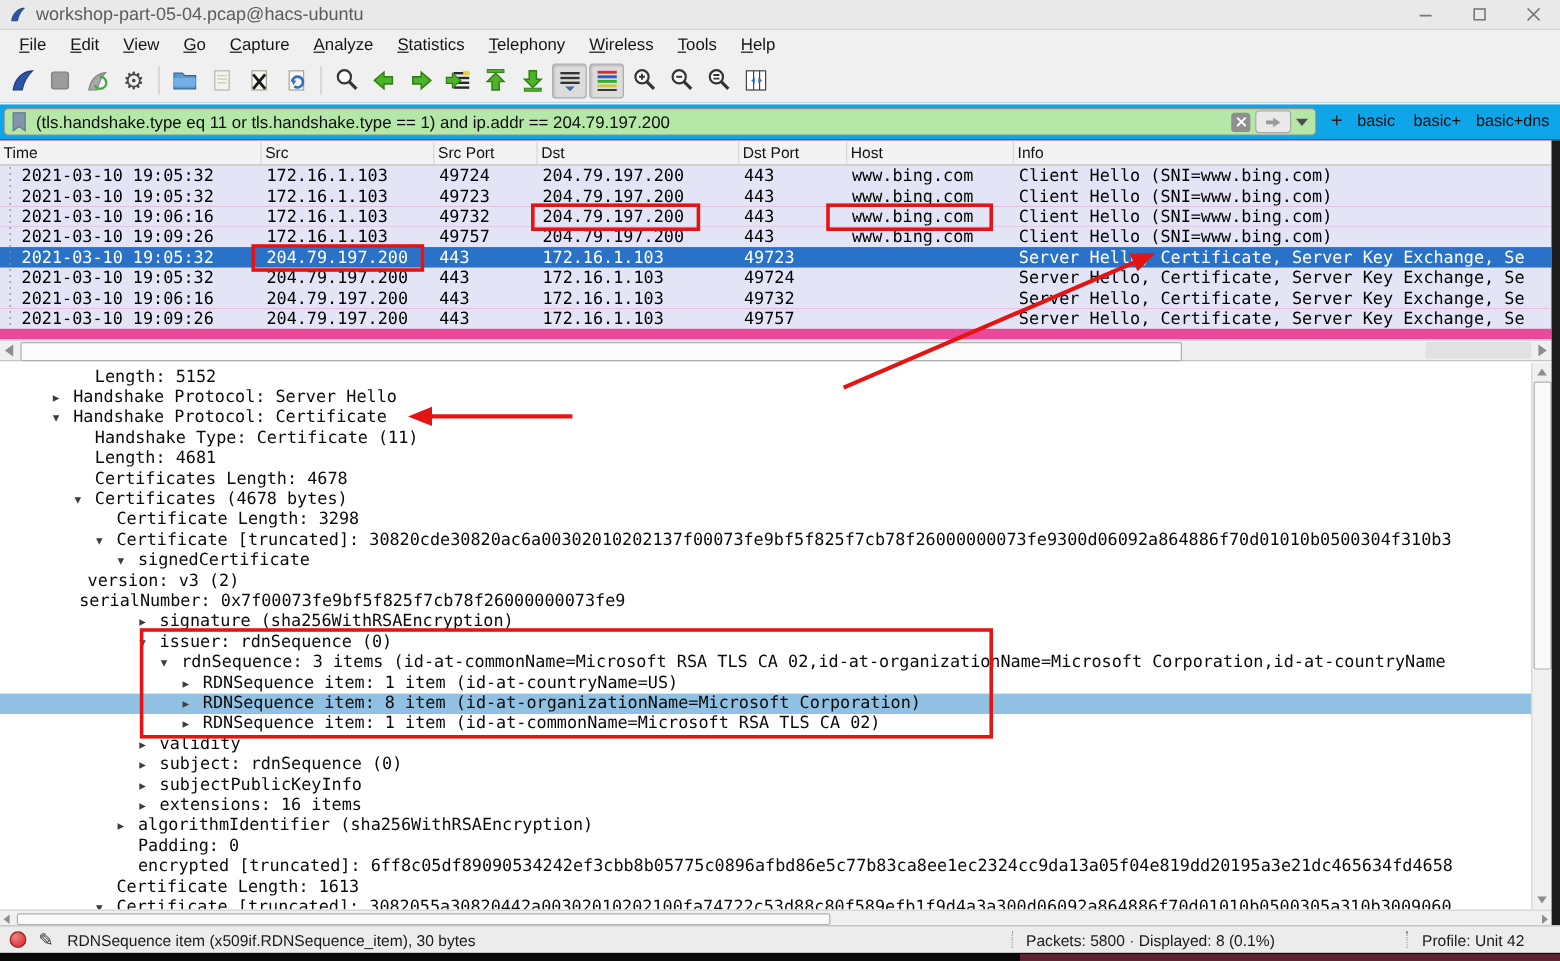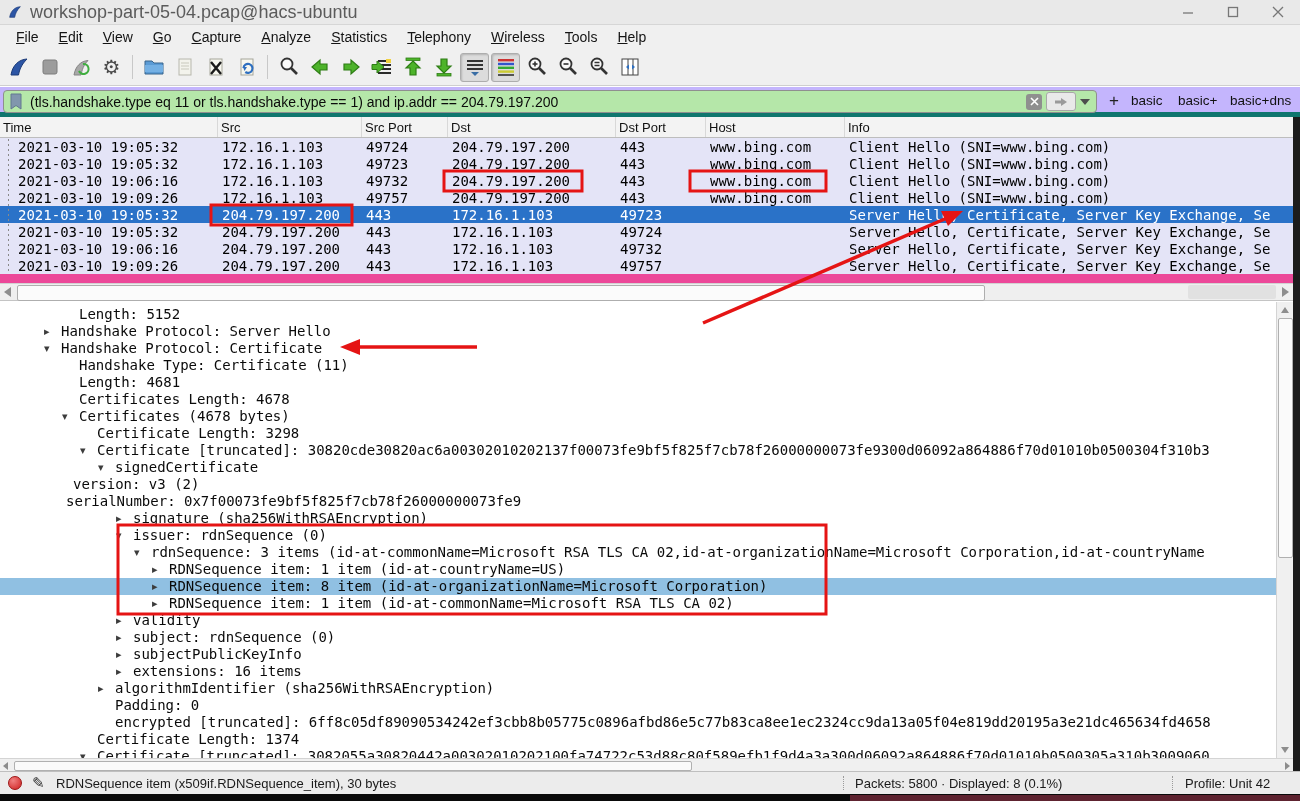--- a/index.html
+++ b/index.html
@@ -1,38 +1,38 @@
 <!DOCTYPE html>
 <html><head>
 <meta charset="utf-8">
 <style>
   html,body{margin:0;padding:0;}
   body{width:1300px;height:801px;position:relative;overflow:hidden;background:#ffffff;
        font-family:"Liberation Sans",sans-serif;-webkit-font-smoothing:antialiased;}
   
   .titlebar{position:absolute;left:0;top:0;width:1300px;height:25px;background:#e9e9e9;
             border-bottom:1px solid #d6d6d6;display:flex;align-items:center;padding-left:7px;box-sizing:border-box;}
-  .title-text{font-size:18px;color:#5b5b5b;margin-left:7px;}
+  .title-text{font-size:15px;color:#5b5b5b;margin-left:7px;}
   .win-controls{margin-left:auto;display:flex;height:100%;}
   .wc{width:45px;height:100%;display:flex;align-items:center;justify-content:center;}
   
   .menubar{position:absolute;left:0;top:25px;width:1300px;height:24px;background:#f0f0f0;
            display:flex;align-items:center;padding-left:6px;box-sizing:border-box;font-size:14px;color:#141414;}
   .menu-item{padding:2px 10px 3px 10px;}
   .menu-item .mn{text-decoration:underline;}
   
   .toolbar{position:absolute;left:0;top:49px;width:1300px;height:37px;background:#f0f0f0;
            border-bottom:1px solid #cfcfcf;display:flex;align-items:center;padding-left:4px;box-sizing:border-box;gap:2px;}
   .tbtn{width:29px;height:29px;display:flex;align-items:center;justify-content:center;border-radius:3px;flex:none;}
   .tbtn.pressed{background:#dcdcdc;border:1px solid #adadad;box-shadow:inset 1px 1px 2px rgba(0,0,0,.18);box-sizing:border-box;}
   .tsep{width:1px;height:24px;background:#c8c8c8;margin:0 4px;flex:none;}
   .glyph{font-family:"DejaVu Sans",sans-serif;}
   
-  .filterbar{position:absolute;left:0;top:87px;width:1300px;height:30px;background:#c4b5fd;
-             border-bottom:5px solid #0f766e;box-sizing:border-box;}
+  .filterbar{position:absolute;left:0;top:87px;width:1300px;height:30px;background:#0ea5e9;
+             border-bottom:1px solid #0f766e;box-sizing:border-box;}
   .filter-input{position:absolute;left:3px;top:3px;width:1094px;height:23px;background:#b5e7a9;
                 border:1px solid #8f8f8f;border-radius:4px;display:flex;align-items:center;box-sizing:border-box;}
   .filter-text{font-size:14px;color:#0b0b0b;margin-left:7px;white-space:pre;overflow:hidden;flex:1;}
   .f-clear{width:16px;height:16px;background:#8f8f8f;border-radius:3px;display:flex;align-items:center;justify-content:center;margin-right:4px;flex:none;}
   .f-apply{width:28px;height:17px;background:#e9e9e9;border:1px solid #a8a8a8;border-radius:3px;
            display:flex;align-items:center;justify-content:center;margin-right:4px;flex:none;}
   .f-caret{width:0;height:0;border-left:5px solid transparent;border-right:5px solid transparent;
            border-top:6px solid #4d4d4d;margin-right:6px;flex:none;}
   .f-plus{position:absolute;left:1104px;top:4px;width:20px;height:20px;font-size:17px;color:#222;
           display:flex;align-items:center;justify-content:center;}
@@ -417,21 +417,21 @@
   <div class="tline" style="padding-left:152px"><span class="tw">▸</span><span class="tt">RDNSequence item: 1 item (id-at-countryName=US)</span></div>
   <div class="tline sel" style="padding-left:152px"><span class="tw">▸</span><span class="tt">RDNSequence item: 8 item (id-at-organizationName=Microsoft Corporation)</span></div>
   <div class="tline" style="padding-left:152px"><span class="tw">▸</span><span class="tt">RDNSequence item: 1 item (id-at-commonName=Microsoft RSA TLS CA 02)</span></div>
   <div class="tline" style="padding-left:116px"><span class="tw">▸</span><span class="tt">validity</span></div>
   <div class="tline" style="padding-left:116px"><span class="tw">▸</span><span class="tt">subject: rdnSequence (0)</span></div>
   <div class="tline" style="padding-left:116px"><span class="tw">▸</span><span class="tt">subjectPublicKeyInfo</span></div>
   <div class="tline" style="padding-left:116px"><span class="tw">▸</span><span class="tt">extensions: 16 items</span></div>
   <div class="tline" style="padding-left:98px"><span class="tw">▸</span><span class="tt">algorithmIdentifier (sha256WithRSAEncryption)</span></div>
   <div class="tline" style="padding-left:98px"><span class="tw"></span><span class="tt">Padding: 0</span></div>
   <div class="tline" style="padding-left:98px"><span class="tw"></span><span class="tt">encrypted [truncated]: 6ff8c05df89090534242ef3cbb8b05775c0896afbd86e5c77b83ca8ee1ec2324cc9da13a05f04e819dd20195a3e21dc465634fd4658</span></div>
-  <div class="tline" style="padding-left:80px"><span class="tw"></span><span class="tt">Certificate Length: 1374</span></div>
+  <div class="tline" style="padding-left:80px"><span class="tw"></span><span class="tt">Certificate Length: 1613</span></div>
   <div class="tline" style="padding-left:80px"><span class="tw">▾</span><span class="tt">Certificate [truncated]: 3082055a30820442a00302010202100fa74722c53d88c80f589efb1f9d4a3a300d06092a864886f70d01010b0500305a310b3009060</span></div>
 </div>
 
 <div class="vscroll">
   <div class="vs-up"></div>
   <div class="vs-thumb"></div>
   <div class="vs-down"></div>
 </div>
 
 <div class="hscroll2">

